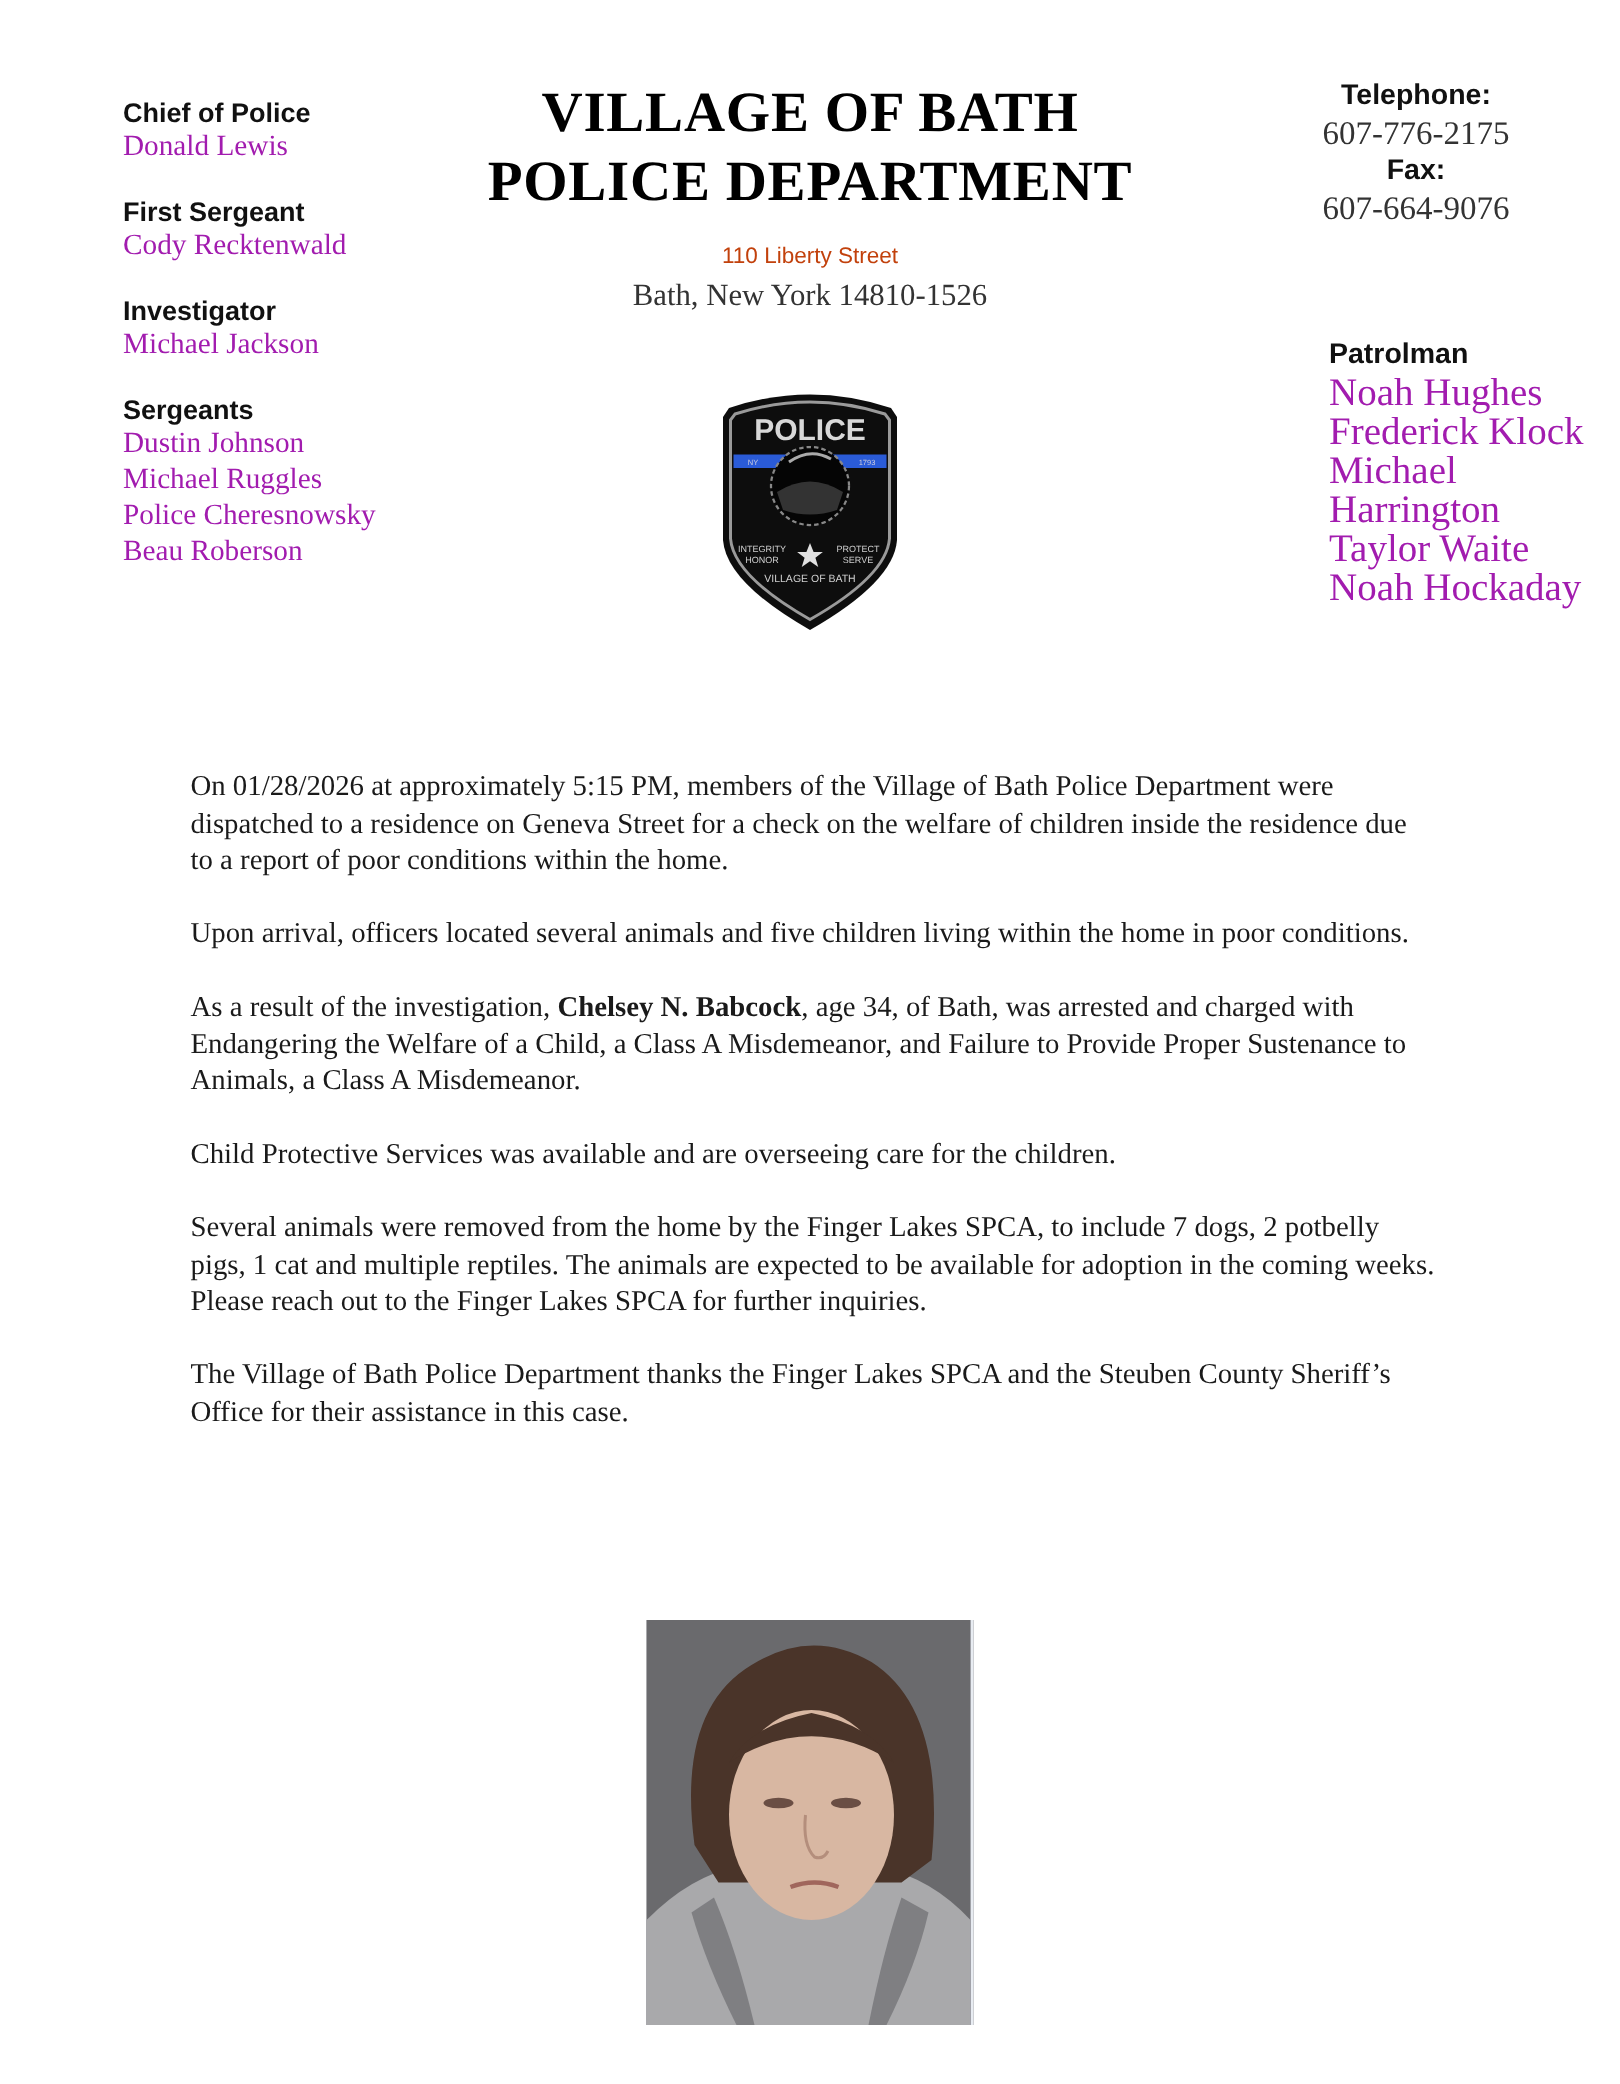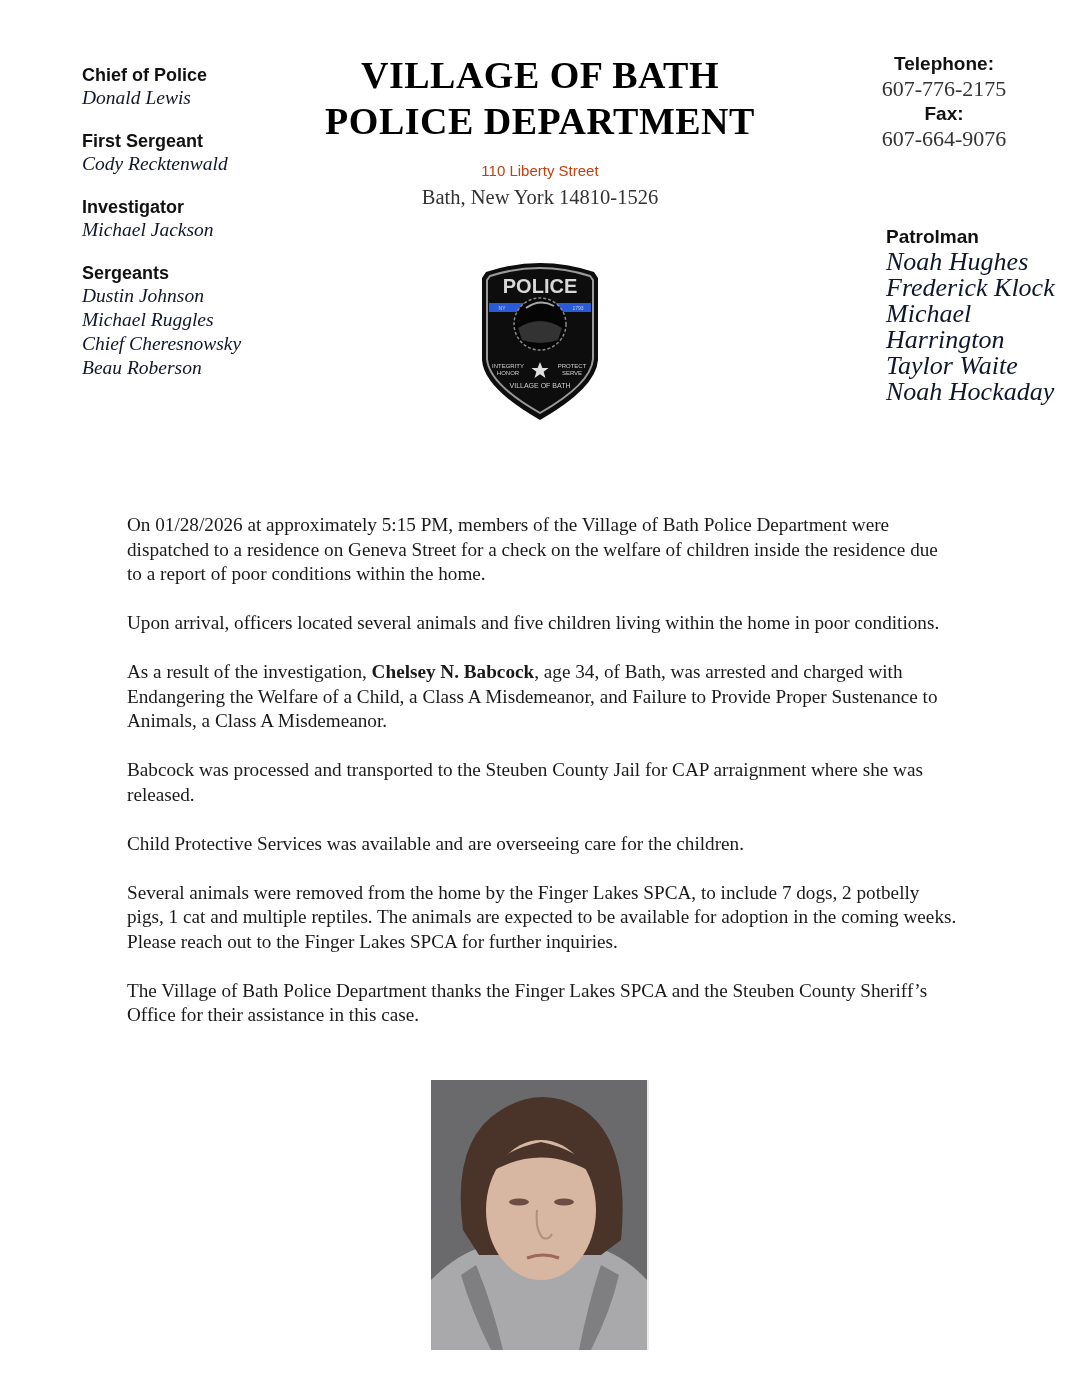--- a/index.html
+++ b/index.html
@@ -3,21 +3,21 @@
 <meta charset="utf-8">
 <style>
   html, body { margin: 0; padding: 0; background: #ffffff; }
   body { width: 1080px; height: 1389px; position: relative; overflow: hidden; color: #111; }
   .sans { font-family: "Liberation Sans", "DejaVu Sans", sans-serif; }
   .serif { font-family: "Liberation Serif", "DejaVu Serif", serif; }
 
   
   .left-col { position: absolute; left: 66px; top: 64px; width: 260px; }
   .role-title { font-weight: bold; font-size: 18px; color: #111; line-height: 22px; margin: 0; }
-  .role-name { font-style: italic; font-size: 19.5px; color: #0f172a; line-height: 24px; margin: 0; }
+  .role-name { font-size: 19.5px; color: #a21caf; line-height: 24px; margin: 0; }
   .role-block { margin-bottom: 20px; margin-left: 16px; }
 
   
   .right-col { position: absolute; left: 880px; top: 52px; width: 190px; }
   .contact { width: 128px; text-align: center; }
   .contact-label { font-weight: bold; font-size: 19px; line-height: 24px; color: #111; }
   .contact-value { font-size: 22px; line-height: 26px; color: #333; }
   .patrol { position: absolute; left: 6px; top: 173px; width: 190px; }
   .patrol .role-title { font-size: 19px; line-height: 24px; }
   .patrol .role-name { font-size: 26px; line-height: 26px; }
@@ -51,21 +51,21 @@
     <p class="role-name serif">Cody Recktenwald</p>
   </div>
   <div class="role-block">
     <p class="role-title">Investigator</p>
     <p class="role-name serif">Michael Jackson</p>
   </div>
   <div class="role-block">
     <p class="role-title">Sergeants</p>
     <p class="role-name serif">Dustin Johnson</p>
     <p class="role-name serif">Michael Ruggles</p>
-    <p class="role-name serif">Chief Cheresnowsky</p>
+    <p class="role-name serif">Police Cheresnowsky</p>
     <p class="role-name serif">Beau Roberson</p>
   </div>
 </div>
 
 <div class="header-center">
   <p class="dept-title serif">VILLAGE OF BATH</p>
   <p class="dept-title serif">POLICE DEPARTMENT</p>
   <div class="address-street sans">110 Liberty Street</div>
   <div class="address-city serif">Bath, New York 14810-1526</div>
 </div>
@@ -104,21 +104,20 @@
     <text x="94" y="117" text-anchor="middle" font-family="Liberation Sans, sans-serif" font-size="6" fill="#cfcfcf">SERVE</text>
     <polygon points="62,104 64.4,110 70.6,110 65.6,113.8 67.5,120 62,116.2 56.5,120 58.4,113.8 53.4,110 59.6,110" fill="#e0e0e0"></polygon>
     <text x="62" y="130" text-anchor="middle" font-family="Liberation Sans, sans-serif" font-size="7" fill="#cfcfcf">VILLAGE OF BATH</text>
   </svg>
 </div>
 
 <div class="body-text serif">
   <p>On 01/28/2026 at approximately 5:15 PM, members of the Village of Bath Police Department were dispatched to a residence on Geneva Street for a check on the welfare of children inside the residence due to a report of poor conditions within the home.</p>
   <p>Upon arrival, officers located several animals and five children living within the home in poor conditions.</p>
   <p><span>As a result of the investigation, </span><b>Chelsey N. Babcock</b><span>, age 34, of Bath, was arrested and charged with Endangering the Welfare of a Child, a Class A  Misdemeanor, and Failure to Provide Proper Sustenance to Animals, a Class A Misdemeanor.</span></p>
-  <p>Babcock was processed and transported to the Steuben County Jail for CAP arraignment where she was released.</p>
   <p>Child Protective Services was available and are overseeing care for the children.</p>
   <p>Several animals were removed from the home by the Finger Lakes SPCA, to include 7 dogs, 2 potbelly pigs, 1 cat  and multiple reptiles. The animals are expected to be available for adoption in the coming weeks. Please reach out to the Finger Lakes SPCA for further inquiries.</p>
   <p>The Village of Bath Police Department thanks the Finger Lakes SPCA and the Steuben County Sheriff’s Office for their assistance in this case.</p>
 </div>
 
 <div class="mugshot">
   <svg width="216" height="270" viewBox="0 0 216 270" xmlns="http://www.w3.org/2000/svg">
     <rect width="216" height="270" fill="#6a6a6d"></rect>
     <path d="M0 200 Q30 170 60 165 L156 165 Q190 172 216 200 L216 270 L0 270 Z" fill="#a9a9ab"></path>
     <path d="M32 150 Q20 60 70 30 Q110 5 150 28 Q200 60 190 160 L170 175 L48 175 Z" fill="#4a3429"></path>

